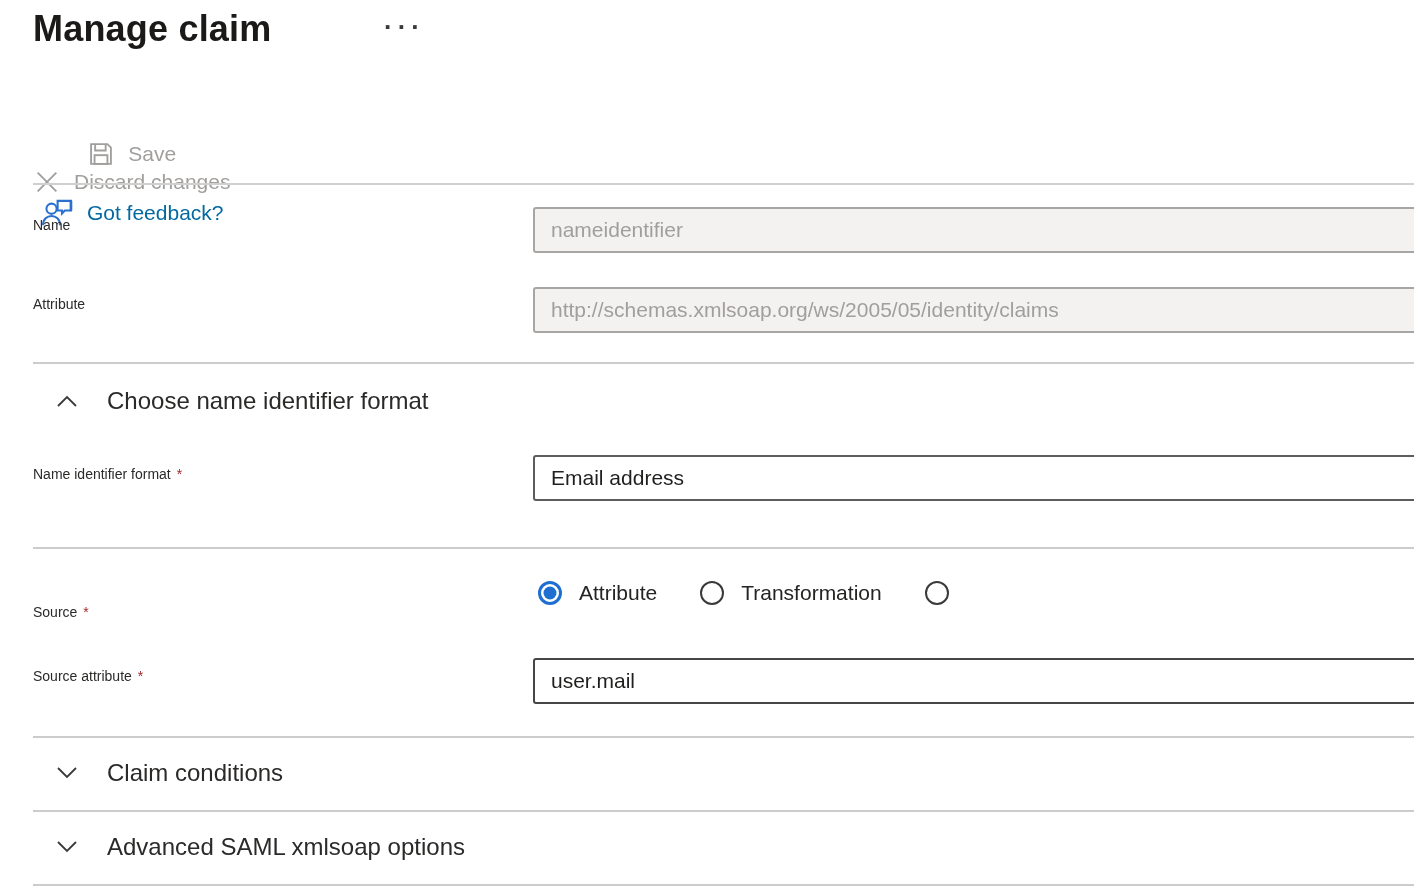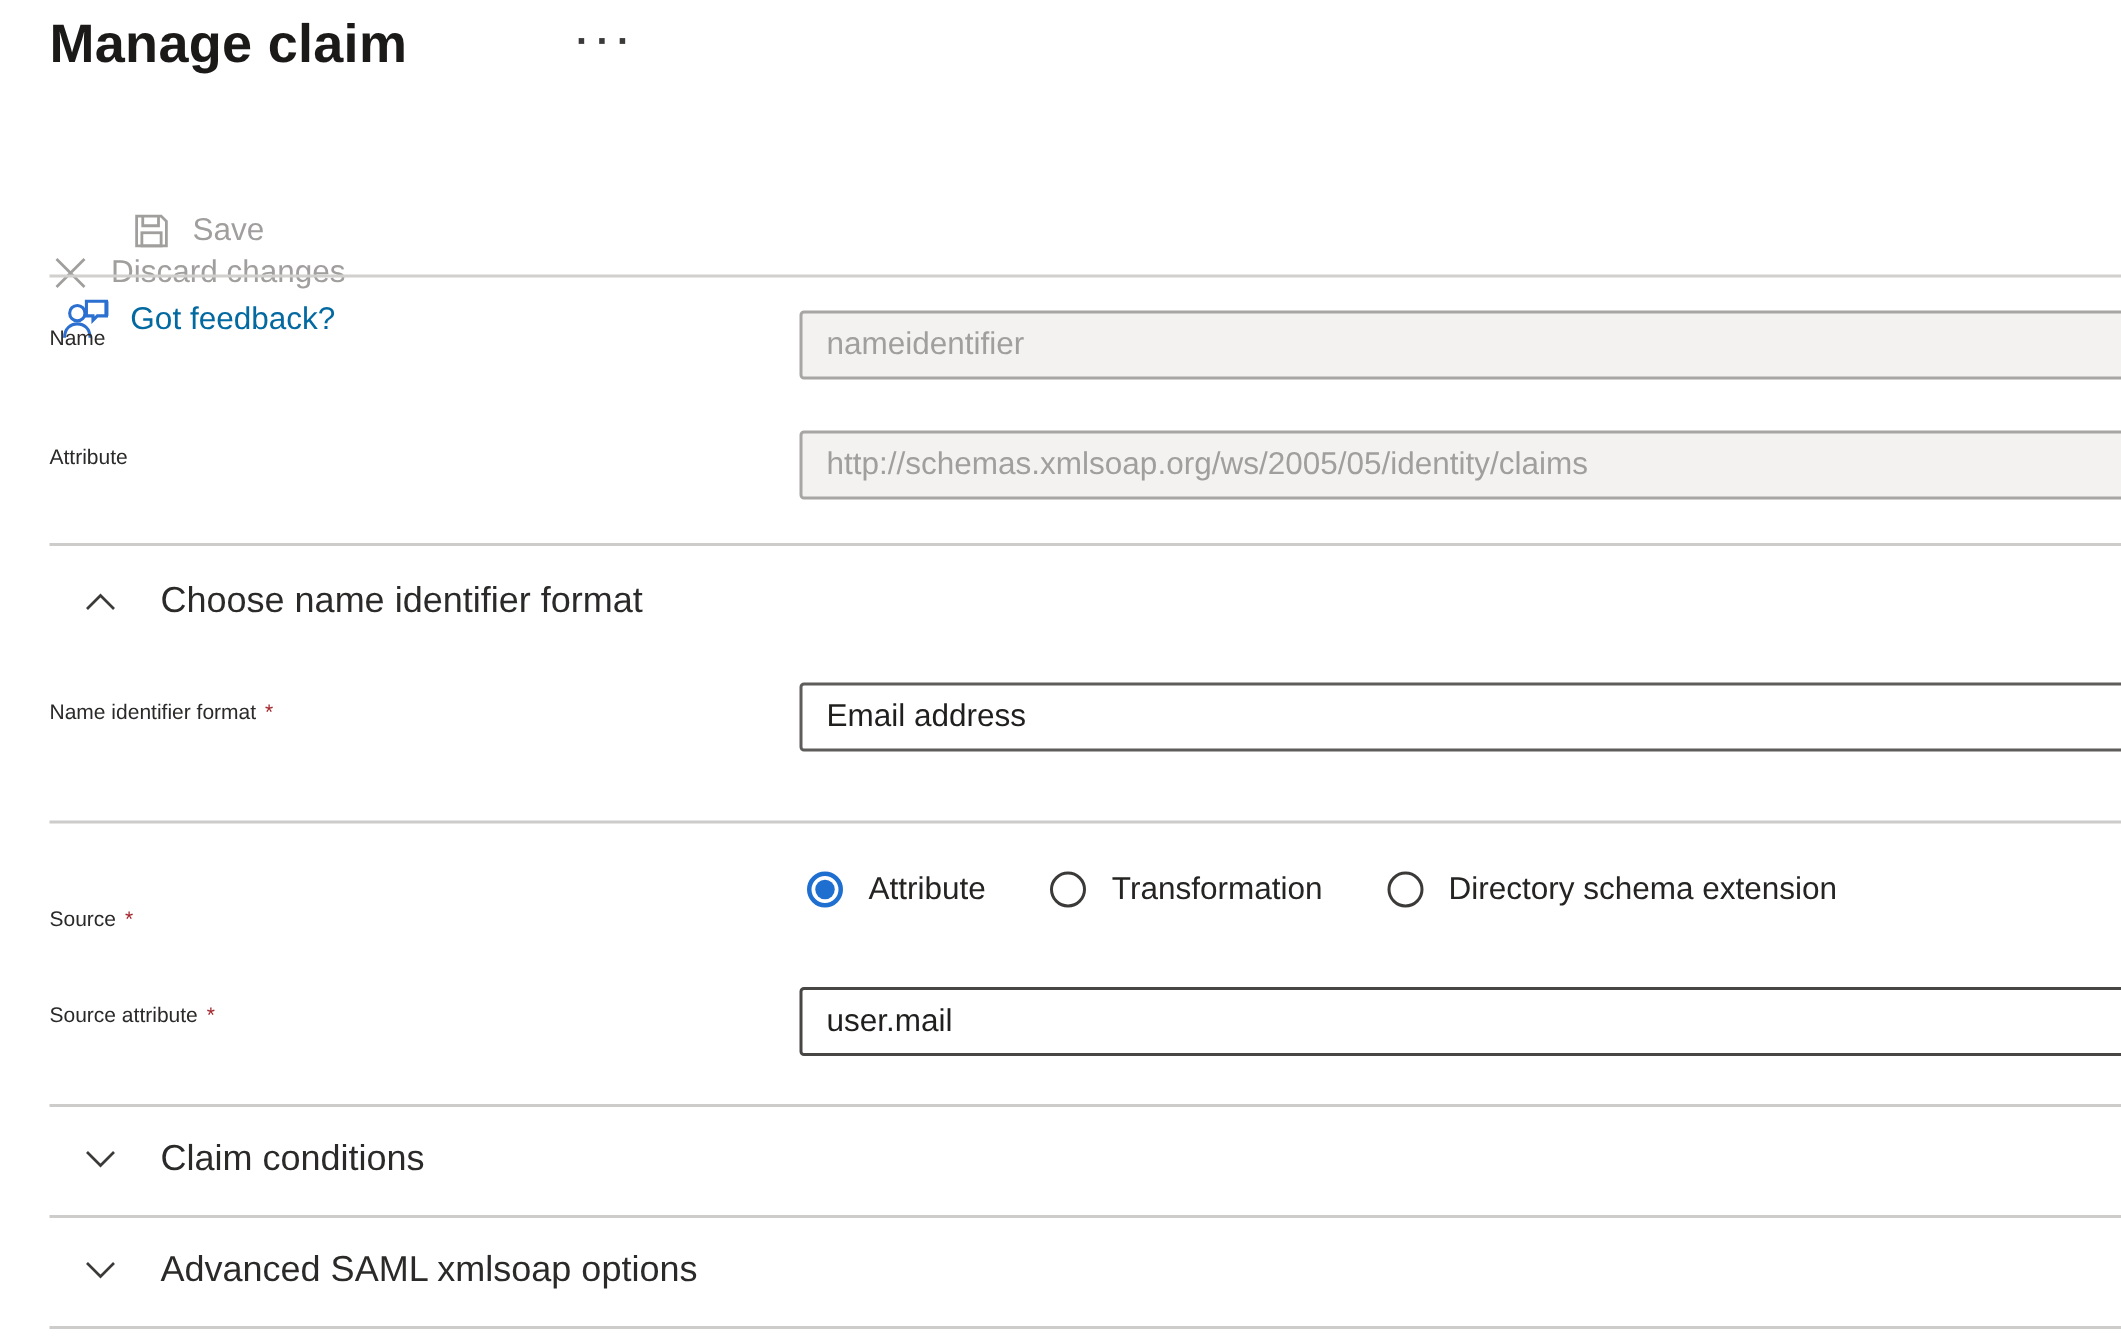--- a/index.html
+++ b/index.html
@@ -259,21 +259,20 @@
     <div class="radio-item">
       <span class="radio checked"></span>
       <span class="radio-label">Attribute</span>
     </div>
     <div class="radio-item">
       <span class="radio"></span>
       <span class="radio-label">Transformation</span>
     </div>
     <div class="radio-item">
       <span class="radio"></span>
-      <span class="radio-label">Directory schema extension</span>
     </div>
   </div>
 
   <div class="row-label" style="top:668px">
     <span>Source attribute</span><span class="required">*</span>
   </div>
   <input class="field text-input" style="top: 658px;" value="user.mail">
 
   <div class="h-divider" style="top:736px"></div>
 

